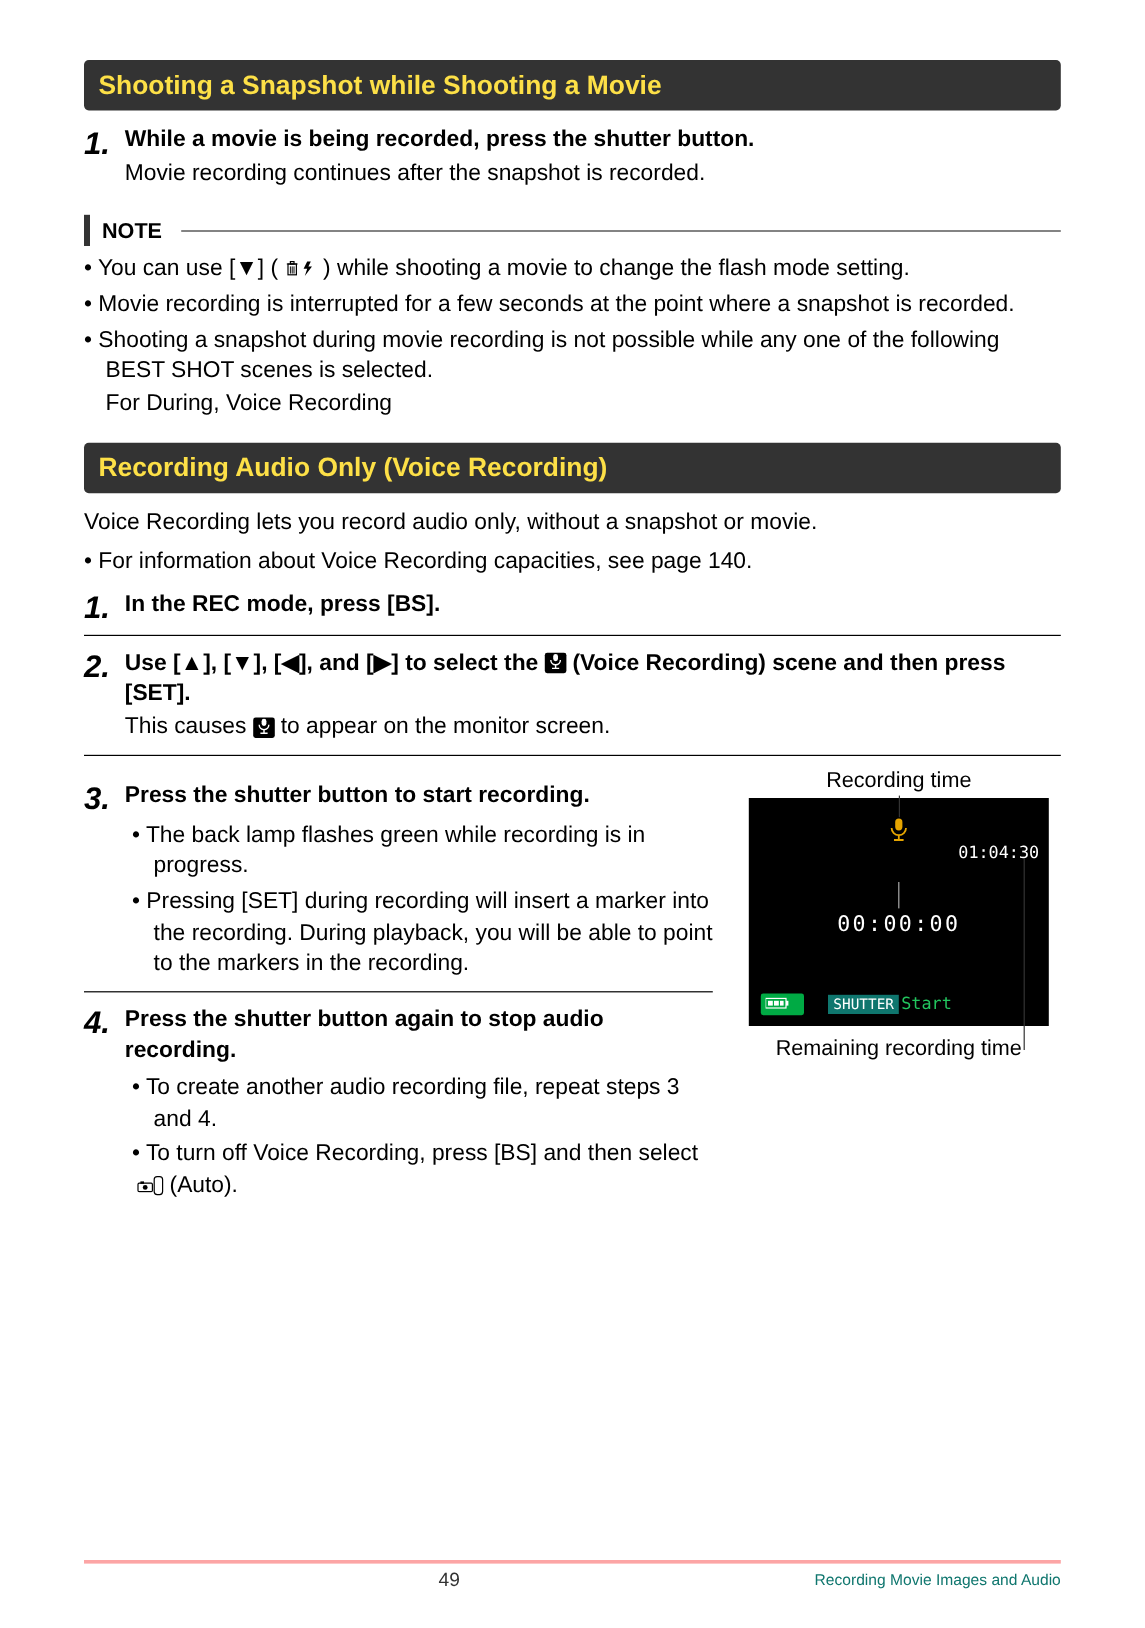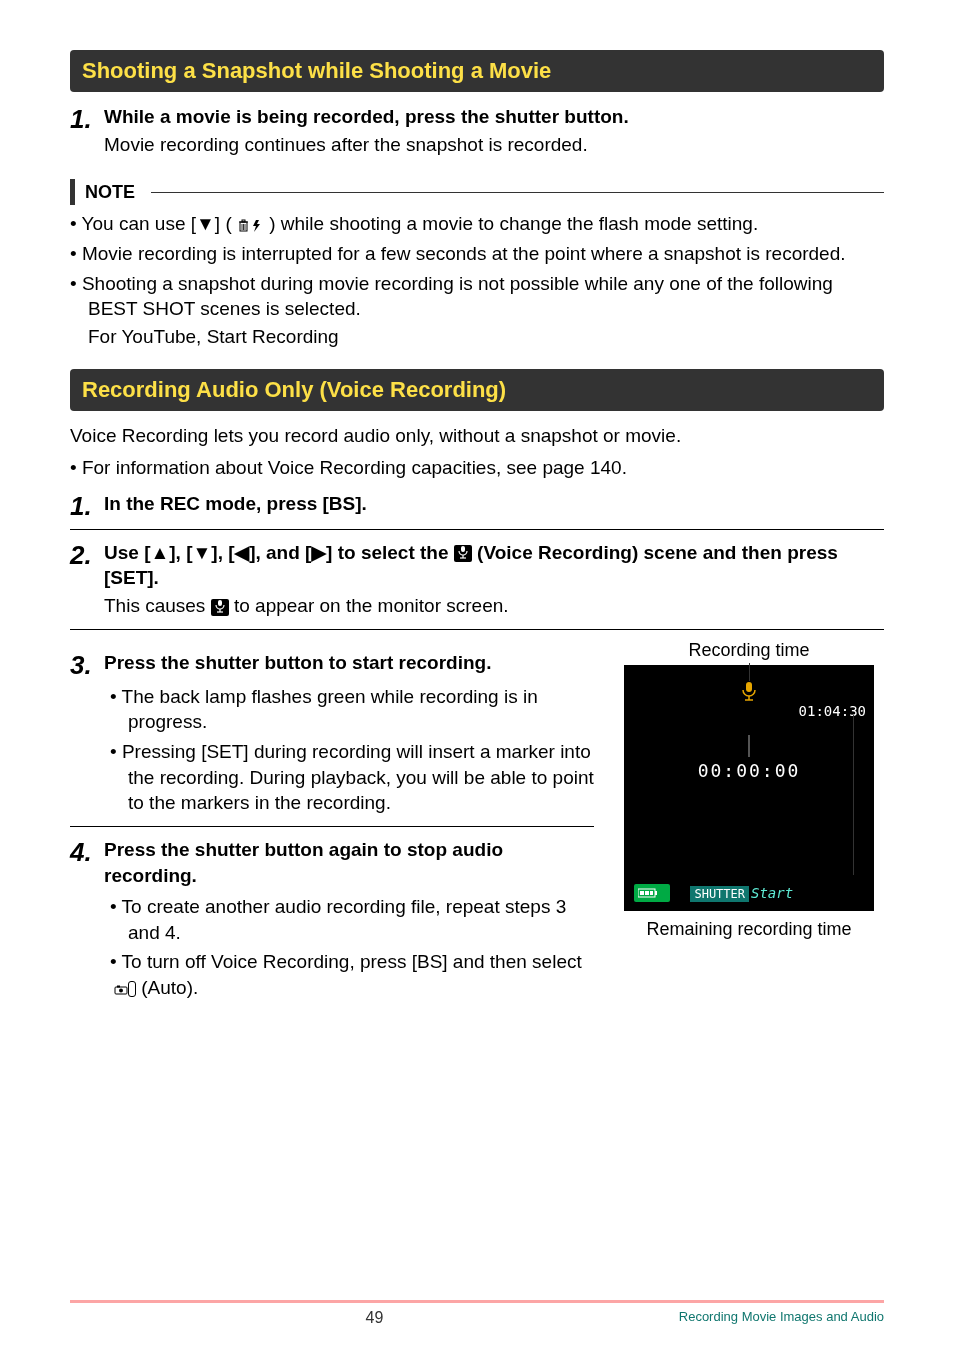--- a/index.html
+++ b/index.html
@@ -118,21 +118,21 @@
     flex: none;
   }
   .sidebar-label {
     text-align: center;
     font-size: 18px;
     margin-bottom: 4px;
   }
   .screen-sim {
     background: #000;
     width: 250px;
-    height: 246px;
+    height: 190px;
     margin: 0 auto;
     position: relative;
     color: #fff;
     font-family: monospace;
   }
   .screen-sim .mic-icon {
     position: absolute;
     top: 16px;
     left: 50%;
     transform: translateX(-50%);
@@ -262,21 +262,21 @@
           <line x1="5" y1="6" x2="5" y2="12" stroke="#000" stroke-width="0.8"></line>
           <line x1="6.5" y1="6" x2="6.5" y2="12" stroke="#000" stroke-width="0.8"></line>
           <line x1="8" y1="6" x2="8" y2="12" stroke="#000" stroke-width="0.8"></line>
           <polygon points="19,2 16,8 19,8 17,14 23,6 20,6 22,2" fill="#000"></polygon>
         </svg>
       </span><span> ) while shooting a movie to change the flash mode setting.</span>
     </li>
     <li>Movie recording is interrupted for a few seconds at the point where a snapshot is recorded.</li>
     <li>Shooting a snapshot during movie recording is not possible while any one of the following BEST SHOT scenes is selected.</li>
   </ul>
-  <div class="continuation" style="margin-top:-18px; margin-bottom:20px;">For YouTube, Start Recording</div>
+  <div class="continuation" style="margin-top:-18px; margin-bottom:20px;">For During, Voice Recording</div>
 
   <div class="section-bar">Recording Audio Only (Voice Recording)</div>
 
   <div class="intro-text">Voice Recording lets you record audio only, without a snapshot or movie.</div>
   <ul class="bullets" style="margin-bottom:6px;">
     <li>For information about Voice Recording capacities, see page 140.</li>
   </ul>
 
   <div class="step">
     <div class="step-num">1.</div>
@@ -372,21 +372,21 @@
             <span style="background:#0a4; padding:1px 4px; border-radius:2px;">
               <svg width="20" height="10" viewBox="0 0 20 10">
                   <rect x="0" y="1" width="17" height="8" fill="none" stroke="#fff" stroke-width="1"></rect>
                   <rect x="17" y="3" width="2" height="4" fill="#fff"></rect>
                   <rect x="2" y="3" width="4" height="4" fill="#fff"></rect>
                   <rect x="7" y="3" width="4" height="4" fill="#fff"></rect>
                   <rect x="12" y="3" width="3" height="4" fill="#fff"></rect>
                 </svg>
             </span>
             <span style="margin-left:20px;">
-              <span class="shutter-lbl">SHUTTER</span><span style="color:#5eead4;font-style:italic;">Start</span>
+              <span class="shutter-lbl">SHUTTER</span><span style="color:#22c55e;">Start</span>
             </span>
           </div>
           <div style="position:absolute; right:20px; top:50px; width:1px; height:160px; background:#333;"></div>
         </div>
       </div>
       <div class="sidebar-label-bottom">Remaining recording time</div>
     </div>
   </div>
 
   <div class="footer">

